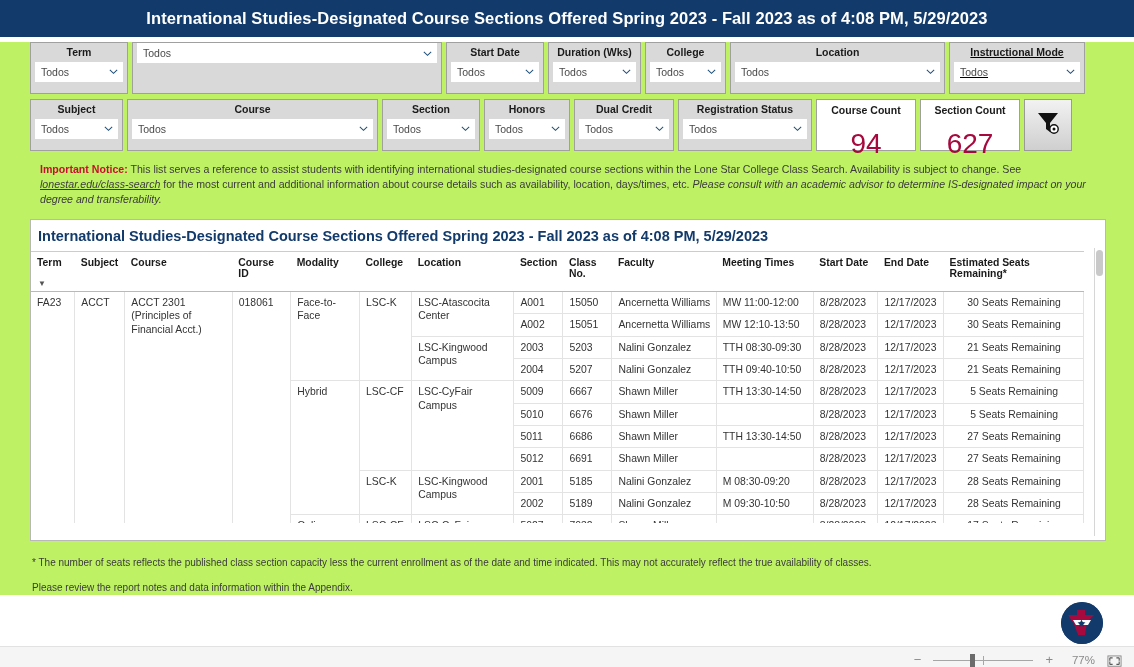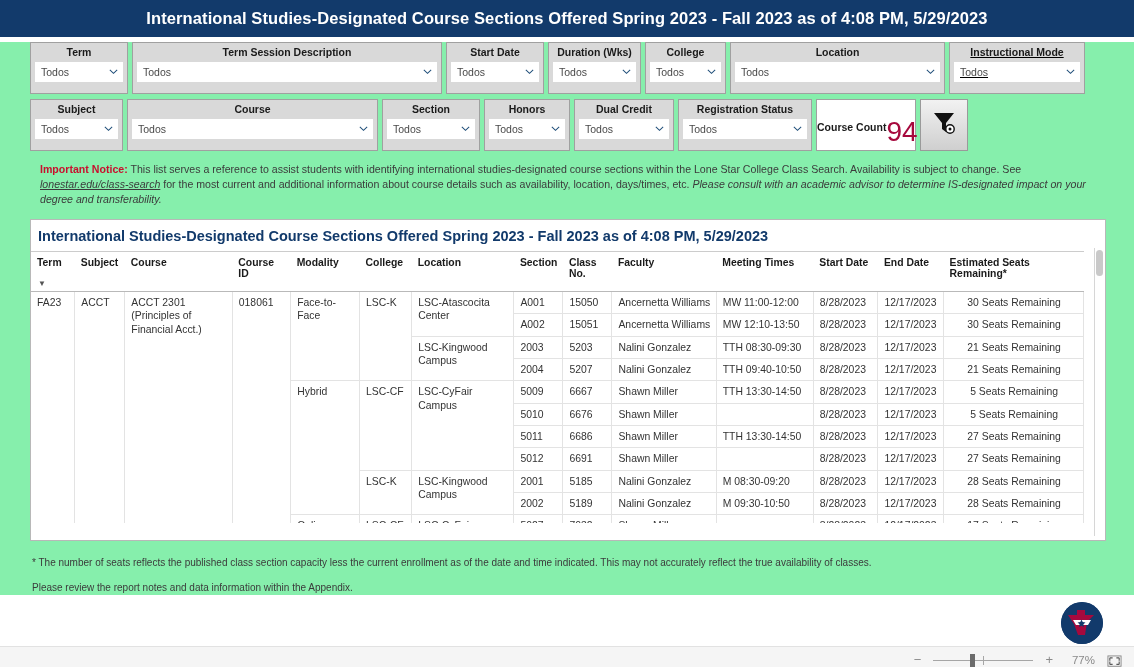--- a/index.html
+++ b/index.html
@@ -21,21 +21,21 @@
   }
   .title-banner .txt {
     color: #ffffff;
     font-size: 16.5px;
     font-weight: bold;
     letter-spacing: .1px;
     white-space: nowrap;
   }
 
   
-  .canvas { position: relative; background: #86efac; padding: 0; }
+  .canvas { position: relative; background: #bef264; padding: 0; }
 
   
   .slicer-row { display: flex; gap: 4px; padding: 0 0 0 30px; margin-top: 5px; align-items: stretch; }
   .slicer {
     border: 1px solid #a0a0a0;
     background: #d9d9d9;
     display: flex; flex-direction: column;
     height: 52px;
   }
   .slicer-head {
@@ -68,21 +68,21 @@
   .w-course { width: 251px; }
   .w-section { width: 98px; }
   .w-honors { width: 86px; }
   .w-dualcredit { width: 100px; }
   .w-regstatus { width: 134px; }
 
   
   .count-card {
     width: 100px; height: 52px;
     border: 1px solid #a0a0a0; background: #ffffff;
-    display: flex; flex-direction: row; align-items: center;
+    display: flex; flex-direction: column; align-items: center;
   }
   .count-card .c-label { font-size: 10.5px; font-weight: bold; color: #1a1a1a; padding-top: 4px; white-space: nowrap; }
   .count-card .c-value { font-size: 28px; color: #a6093d; line-height: 1; margin-top: 14px; }
 
   .funnel-btn {
     width: 48px; height: 52px;
     border: 1px solid #9a9a9a;
     background: linear-gradient(180deg, #f2f2f2 0%, #cfcfcf 100%);
     display: flex; align-items: center; justify-content: center;
     cursor: pointer;
@@ -195,21 +195,20 @@
           <span class="chev">
               <svg viewBox="0 0 12 12">
                 <path d="M2 4.2 L6 8 L10 4.2" fill="none" stroke="#1f4e79" stroke-width="1.1"></path>
               </svg>
             </span>
         </div>
       </div>
     </div>
 
     <div class="slicer w-session">
-      <div class="slicer-head">Term Session Description</div>
       <div class="slicer-body">
         <div class="slicer-input">
           <span>Todos</span>
           <span class="chev">
               <svg viewBox="0 0 12 12">
                 <path d="M2 4.2 L6 8 L10 4.2" fill="none" stroke="#1f4e79" stroke-width="1.1"></path>
               </svg>
             </span>
         </div>
       </div>
@@ -370,20 +369,24 @@
             </span>
         </div>
       </div>
     </div>
 
     <div class="count-card">
       <div class="c-label">Course Count</div>
       <div class="c-value">94</div>
     </div>
 
+    <div class="count-card">
+      <div class="c-label">Section Count</div>
+      <div class="c-value">627</div>
+    </div>
 
     <div class="funnel-btn">
       <span>
         <svg width="24" height="26" viewBox="0 0 24 26">
           <path d="M2 3 H22 L14 13 V22 L10 19 V13 Z" fill="#111111"></path>
           <circle cx="18" cy="19" r="4.2" fill="#ffffff" stroke="#111111" stroke-width="1.4"></circle>
           <circle cx="18" cy="19" r="1.5" fill="#111111"></circle>
         </svg>
       </span>
     </div>

